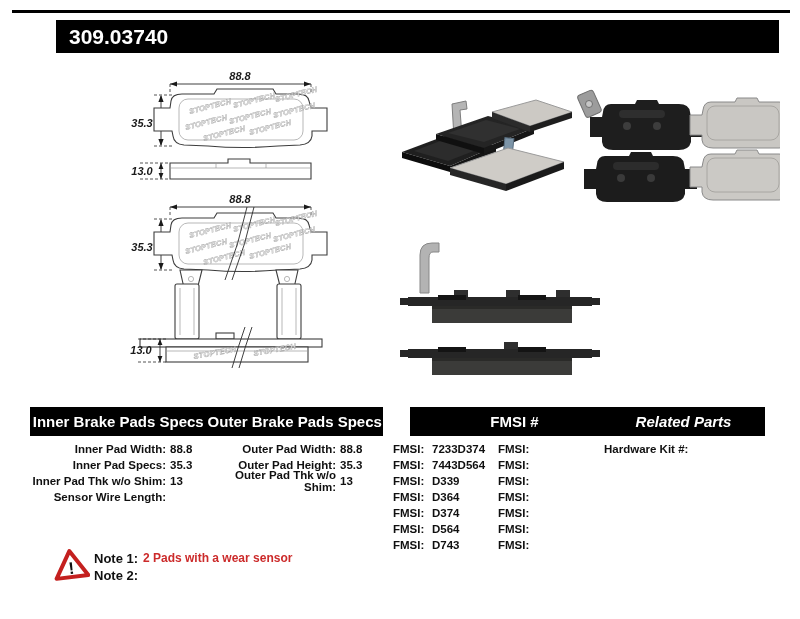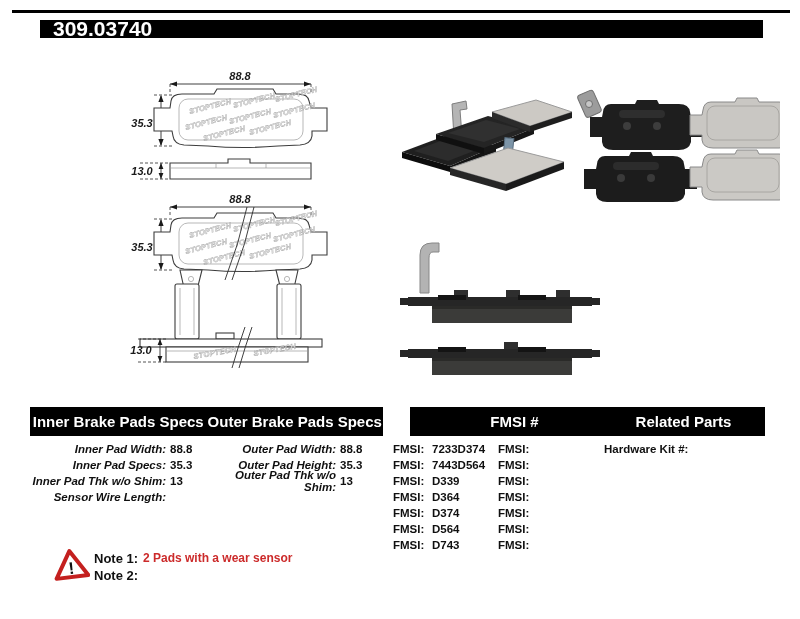--- a/index.html
+++ b/index.html
@@ -8,21 +8,21 @@
   .abs{position:absolute;}
   .topline{background:#000;height:3px;}
   .header-bar{background:#000;color:#fff;display:flex;justify-content:space-between;
         align-items:center;font-weight:bold;font-size:21px;padding:0 13px;box-sizing:border-box;}
   .section-bar{background:#000;color:#fff;font-weight:bold;font-size:15px;
         display:flex;align-items:center;box-sizing:border-box;}
   .section-bar.center{justify-content:center;}
   .section-bar .half{width:50%;text-align:center;}
   .spec-col{font-size:11.5px;font-weight:bold;color:#101010;}
   .spec-row{display:flex;height:16px;align-items:center;}
-  .spec-label{text-align:right;font-style:italic;}
+  .spec-label{text-align:right;}
   .spec-value{margin-left:4px;white-space:pre;}
   .fmsi-grid{display:grid;grid-template-columns:39px 66px 39px 40px;
         font-size:11.5px;font-weight:bold;color:#101010;line-height:16px;}
   .note-label{font-weight:bold;font-size:13px;color:#111;}
   .note-text{font-weight:bold;font-size:12px;}
   svg text.dim{font-family:"Liberation Sans",sans-serif;font-size:11px;
         font-weight:bold;font-style:italic;fill:#1a1a1a;}
   svg text.wm{font-family:"Liberation Sans",sans-serif;font-size:7.5px;font-weight:bold;
         font-style:italic;fill:#ffffff;stroke:#8f8f8f;stroke-width:0.45;letter-spacing:.3px;opacity:.85;}
   svg .ln{stroke:#3d3d3d;stroke-width:1.1;fill:#fff;}
@@ -30,21 +30,21 @@
   svg .dimln{stroke:#2a2a2a;stroke-width:.9;fill:none;}
   svg .ext{stroke:#2a2a2a;stroke-width:.8;fill:none;stroke-dasharray:3 2;}
   svg .arr{fill:#1a1a1a;}
 </style>
 </head>
 <body>
 
 <div class="page">
 
   <div class="abs topline" style="left:12px;top:10px;width:778px;"></div>
-  <div class="abs header-bar" style="left:40px;top:20px;width:723px;height:18px;">
+  <div class="abs header-bar" style="left:56px;top:20px;width:723px;height:33px;">
     <span>309.03740</span>
   </div>
 
   <svg class="abs" style="left:128px;top:68px;" width="250" height="126" viewBox="0 0 250 126">
 
     <line class="dimln" x1="42" y1="16" x2="183" y2="16"></line>
     <polygon class="arr" points="42,16 49,13.4 49,18.6"></polygon>
     <polygon class="arr" points="183,16 176,13.4 176,18.6"></polygon>
     <line class="ext" x1="42" y1="16" x2="42" y2="25"></line>
     <line class="ext" x1="183" y1="16" x2="183" y2="25"></line>
@@ -245,21 +245,21 @@
     </g>
   </svg>
 
   <div class="abs section-bar" style="left:30px;top:407px;width:353px;height:29px;">
     <span class="half">Inner Brake Pads Specs</span>
     <span class="half">Outer Brake Pads Specs</span>
   </div>
   <div class="abs section-bar center" style="left:410px;top:407px;width:209px;height:29px;">
     <span>FMSI #</span>
   </div>
-  <div class="abs section-bar center" style="left:602px;top:407px;width:163px;height:29px;">
+  <div class="abs section-bar center" style="left:602px;top:407px;width:163px;height:29px;font-style:italic;">
     <span>Related Parts</span>
   </div>
 
   <div class="abs spec-col" style="left:28px;top:441px;">
     <div class="spec-row">
       <span class="spec-label" style="width:138px;">Inner Pad Width:</span>
       <span class="spec-value">88.8</span>
     </div>
     <div class="spec-row">
       <span class="spec-label" style="width:138px;">Inner Pad Specs:</span>

